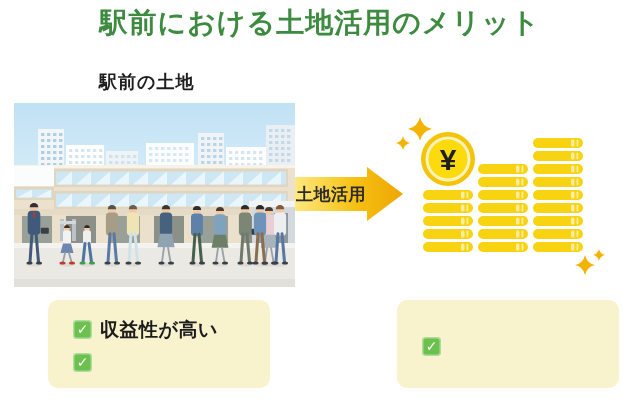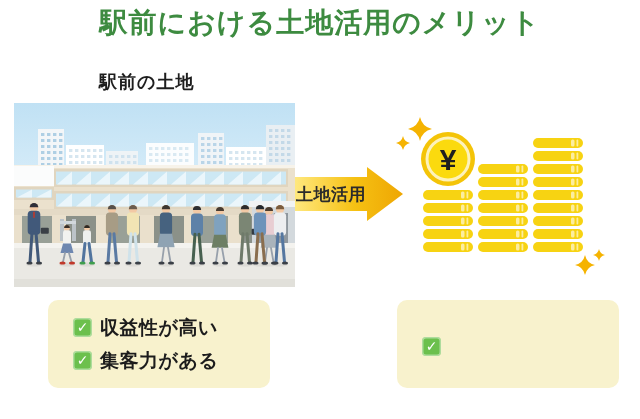--- a/index.html
+++ b/index.html
@@ -500,21 +500,20 @@
     </g>
 </svg>
 
 <div class="benefit-box left" style="background: rgb(248, 242, 205);">
   <div class="check-row">
     <span class="checkbox" style="background: rgb(108, 192, 77);">✓</span>
     <span class="check-label" style="color: rgb(28, 28, 28);">収益性が高い</span>
   </div>
   <div class="check-row">
     <span class="checkbox" style="background: rgb(108, 192, 77);">✓</span>
-    <span class="check-label" style="color: rgb(28, 28, 28);">集客力がある</span>
   </div>
 </div>
 
 <div class="benefit-box right" style="background: rgb(248, 242, 205);">
   <div class="check-row">
     <span class="checkbox" style="background: rgb(108, 192, 77);">✓</span>
   </div>
 </div>
 
 </body></html>

